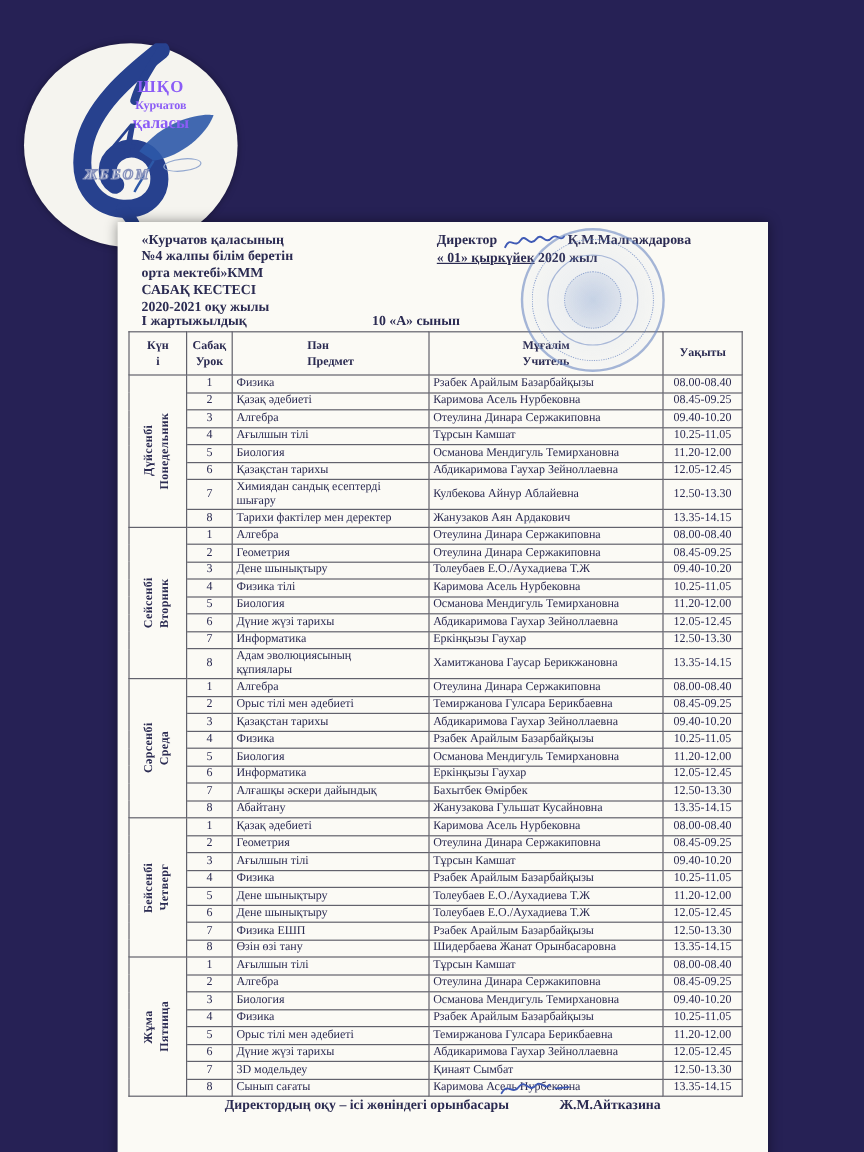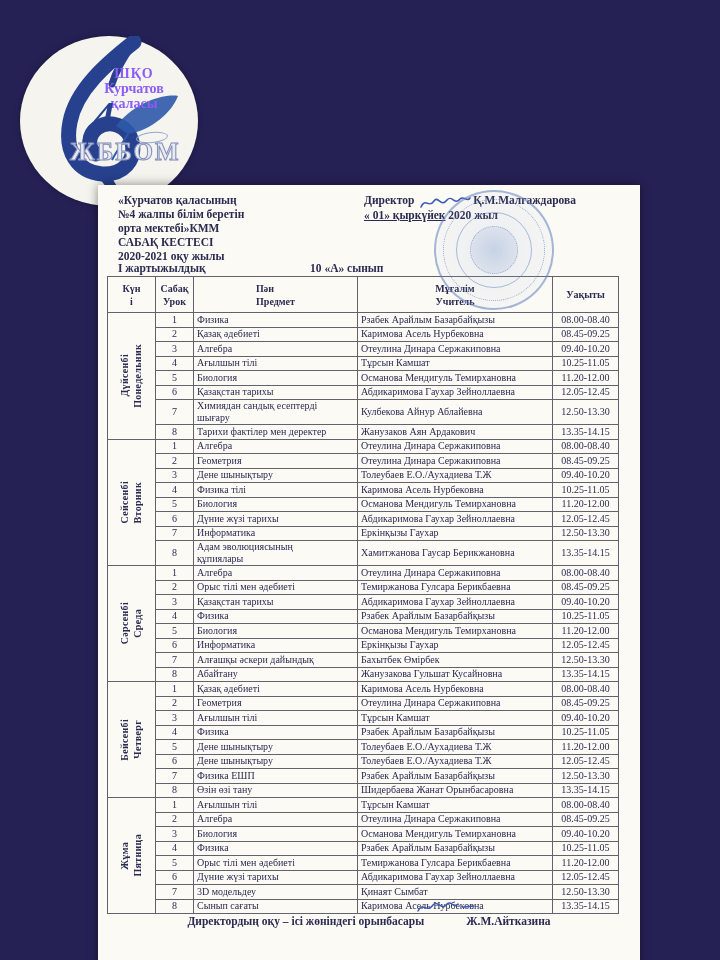--- a/index.html
+++ b/index.html
@@ -6,25 +6,25 @@
   body{width:720px;height:960px;overflow:hidden;background:#262155;}
   .screen{position:relative;width:720px;height:960px;background:#262155;font-family:"Liberation Serif",serif;}
 
   
   .logo{position:absolute;left:20px;top:36px;width:178px;height:170px;background:#f5f4ef;
         border-radius:50%;box-shadow:0 0 6px rgba(0,0,0,.35);}
   .logo svg{position:absolute;left:0;top:0;}
   .logo-lines{position:absolute;left:62px;top:14px;width:104px;text-align:center;
               color:#8b5cf6;font-weight:bold;line-height:15px;margin-top:16px;}
   .logo-line1{font-size:14px;letter-spacing:1px;}
-  .logo-line2{font-size:14px;}
+  .logo-line2{font-size:10px;}
   .logo-line3{font-size:14px;}
   .logo-num{position:absolute;left:74px;top:56px;font-size:40px;font-style:italic;font-weight:bold;color:#27418e;}
   .logo-dish{position:absolute;left:116px;top:96px;width:30px;height:9px;border:1px solid #93a8cf;border-radius:50%;transform:rotate(-6deg);}
-  .logo-org{position:absolute;left:50px;top:102px;font-size:25px;font-weight:bold;
+  .logo-org{position:absolute;left:50px;top:102px;font-size:12px;font-style:italic;font-weight:bold;
             letter-spacing:2px;color:#e9ebf3;-webkit-text-stroke:1px #8691bb;text-shadow:0 0 1px #8691bb;}
 
   
   .paper{position:absolute;left:98px;top:185px;width:542px;height:883px;background:#fbfaf5;
          color:#2b2b52;box-shadow:0 0 10px rgba(0,0,0,.45);}
   .org-block{position:absolute;left:20px;top:8px;font-weight:bold;font-size:11.5px;line-height:14px;white-space:nowrap;}
   .approve-block{position:absolute;left:266px;top:8px;font-weight:bold;font-size:11.5px;line-height:15px;white-space:nowrap;}
   .sig-inline{display:inline-block;vertical-align:middle;margin:0 2px -4px 2px;}
   .semester-row{position:absolute;left:20px;top:77px;font-weight:bold;font-size:11.5px;white-space:nowrap;}
   .class-label{position:absolute;left:192px;top:0;}

